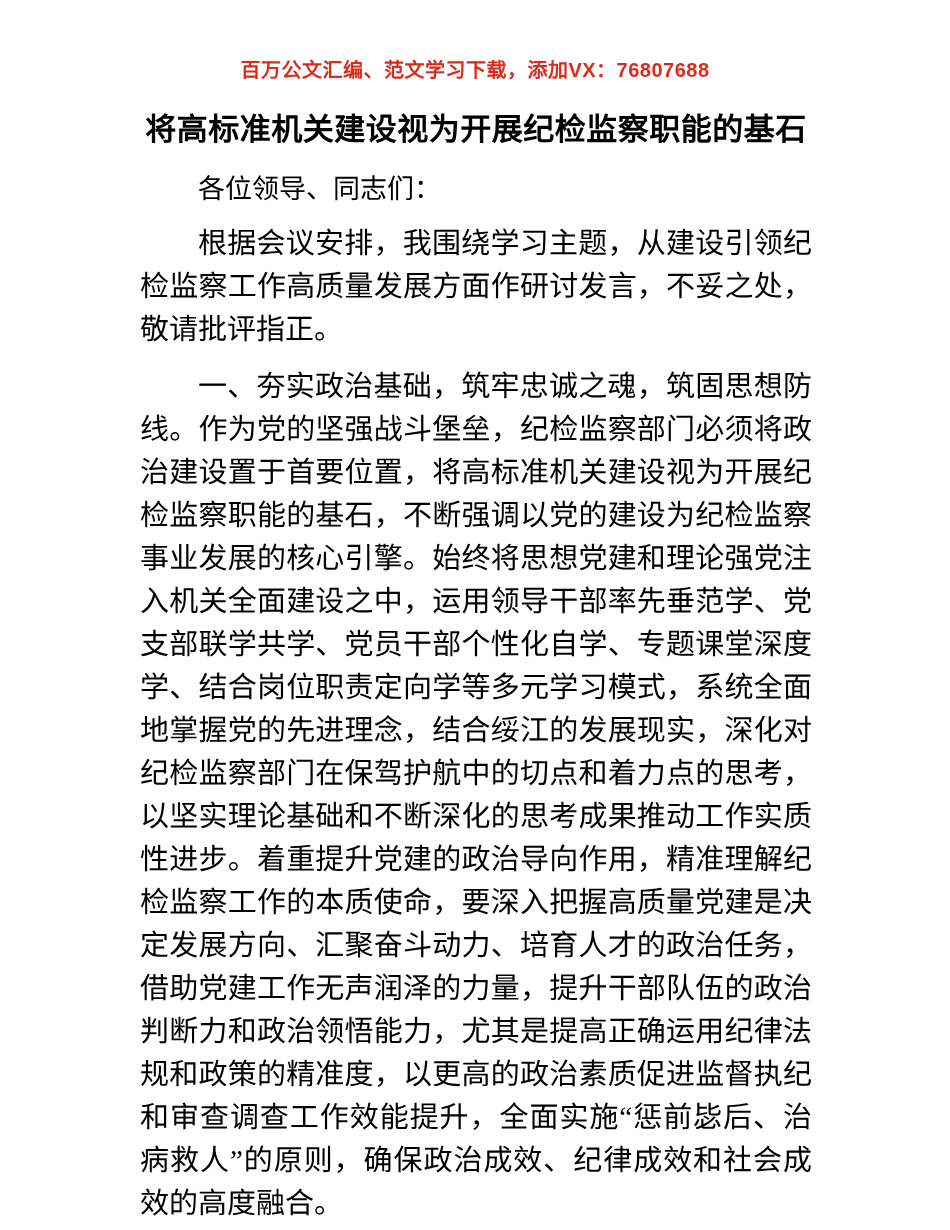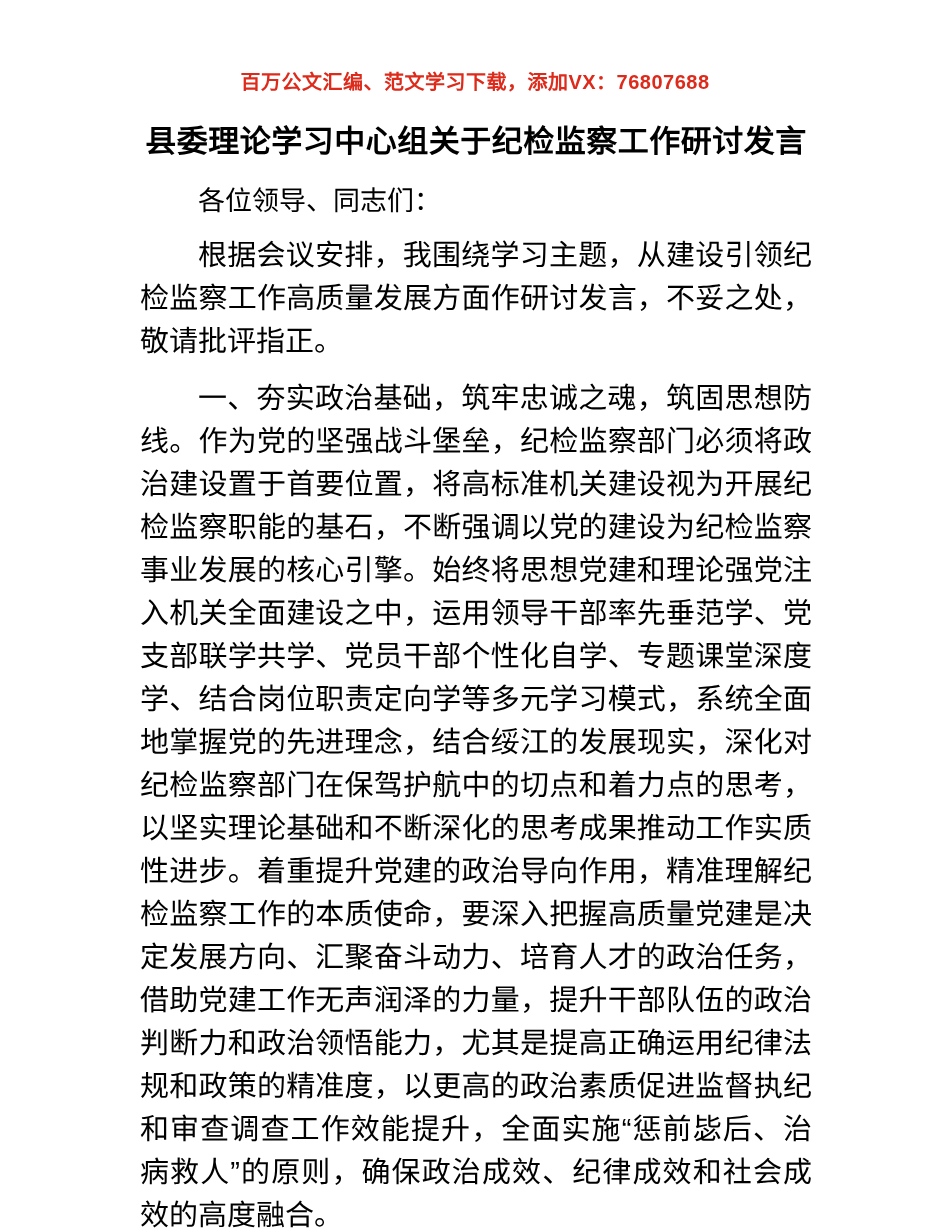--- a/index.html
+++ b/index.html
@@ -15,21 +15,20 @@
     font-family: "Liberation Sans", "DejaVu Sans", sans-serif;
     -webkit-font-smoothing: antialiased;
   }
 
   .page {
     position: relative;
     width: 950px;
     height: 1158px;
     background: #ffffff;
     box-sizing: border-box;
-    margin-top: 12px;
   }
 
   
   .promo-banner {
     position: absolute;
     top: 56px;
     left: 0;
     width: 950px;
     text-align: center;
     color: #dd2a1b;
@@ -75,36 +74,37 @@
     font-size: 29px;
     line-height: 43px;
     color: #000000;
     margin: 0;
     padding-top: 11px;
     text-indent: 58px;
     letter-spacing: 0px;
     text-align: justify;
     text-justify: inter-ideograph;
     word-break: break-all;
+    font-family: Liberation Serif, serif;
   }
 
   .body-para.first-section {
     padding-top: 14px;
   }
 </style>
 </head>
 <body>
 
 <div class="page">
 
   <div class="promo-banner">百万公文汇编、范文学习下载，添加VX：76807688</div>
 
   <div class="doc-column">
 
-    <h1 class="doc-title">县委理论学习中心组关于纪检监察工作研讨发言</h1>
+    <h1 class="doc-title">将高标准机关建设视为开展纪检监察职能的基石</h1>
 
     <p class="salutation">各位领导、同志们：</p>
 
     <p class="body-para">根据会议安排，我围绕学习主题，从建设引领纪检监察工作高质量发展方面作研讨发言，不妥之处，敬请批评指正。</p>
 
     <p class="body-para first-section">一、夯实政治基础，筑牢忠诚之魂，筑固思想防线。作为党的坚强战斗堡垒，纪检监察部门必须将政治建设置于首要位置，将高标准机关建设视为开展纪检监察职能的基石，不断强调以党的建设为纪检监察事业发展的核心引擎。始终将思想党建和理论强党注入机关全面建设之中，运用领导干部率先垂范学、党支部联学共学、党员干部个性化自学、专题课堂深度学、结合岗位职责定向学等多元学习模式，系统全面地掌握党的先进理念，结合绥江的发展现实，深化对纪检监察部门在保驾护航中的切点和着力点的思考，以坚实理论基础和不断深化的思考成果推动工作实质性进步。着重提升党建的政治导向作用，精准理解纪检监察工作的本质使命，要深入把握高质量党建是决定发展方向、汇聚奋斗动力、培育人才的政治任务，借助党建工作无声润泽的力量，提升干部队伍的政治判断力和政治领悟能力，尤其是提高正确运用纪律法规和政策的精准度，以更高的政治素质促进监督执纪和审查调查工作效能提升，全面实施“惩前毖后、治病救人”的原则，确保政治成效、纪律成效和社会成效的高度融合。</p>
 
   </div>
 
 </div>

